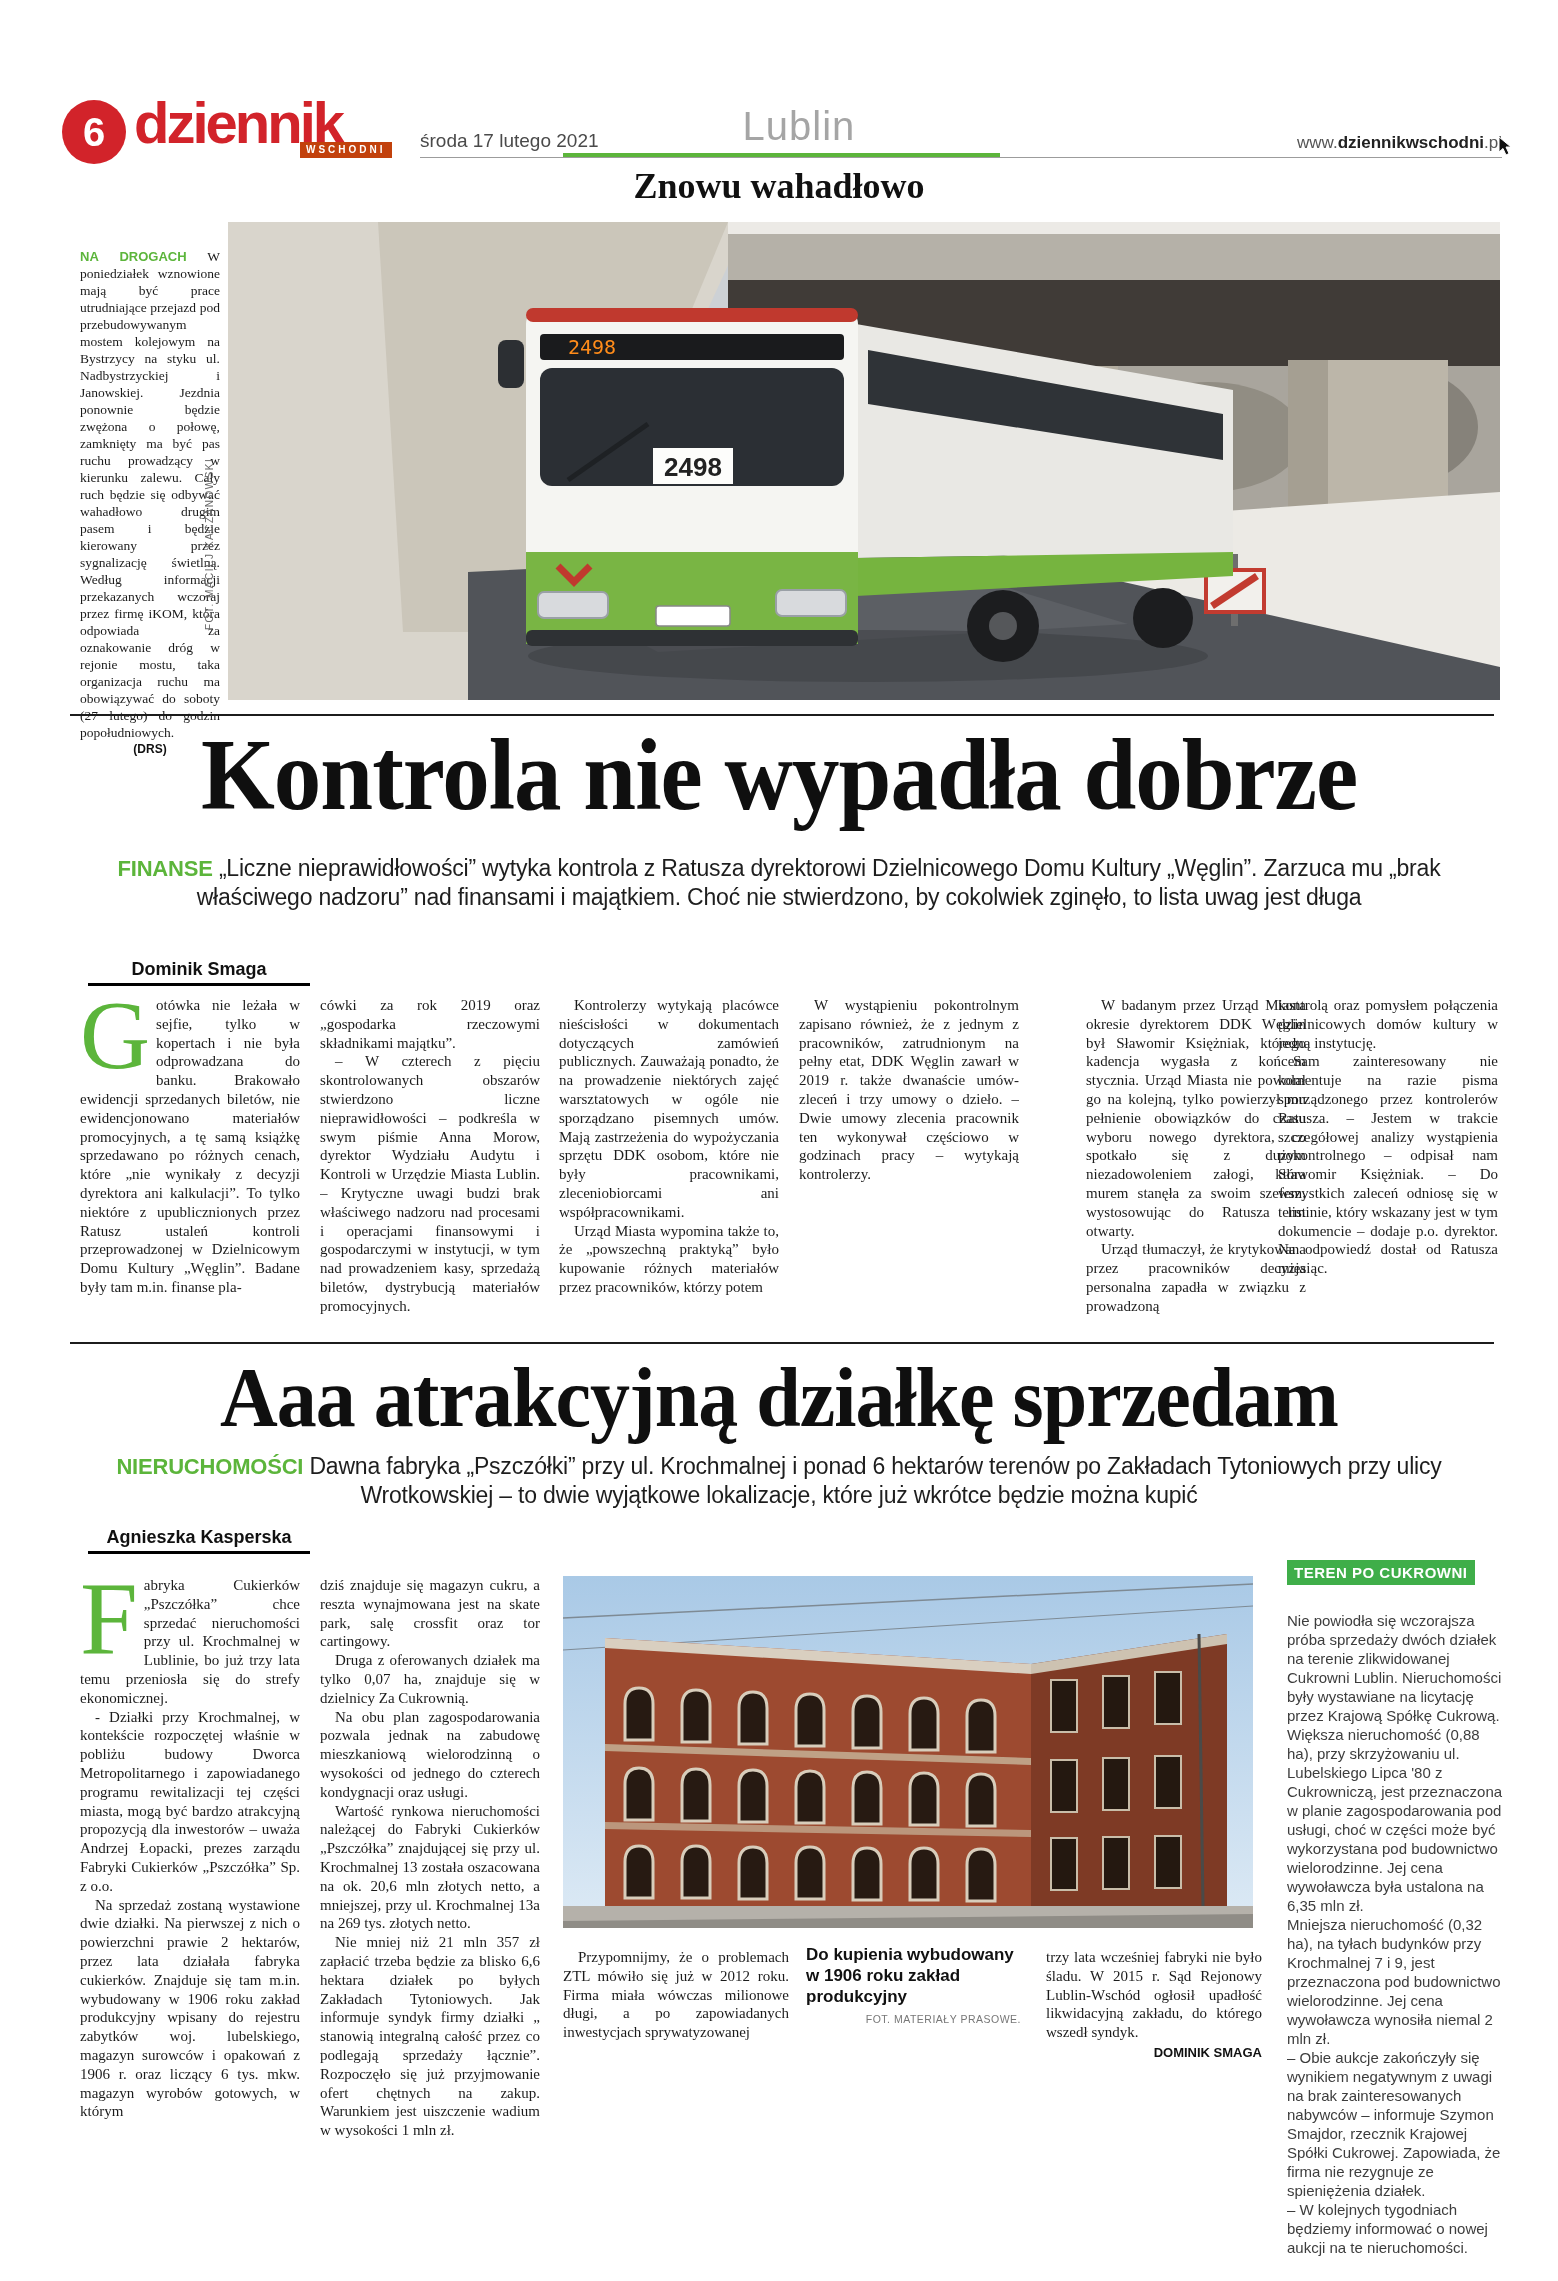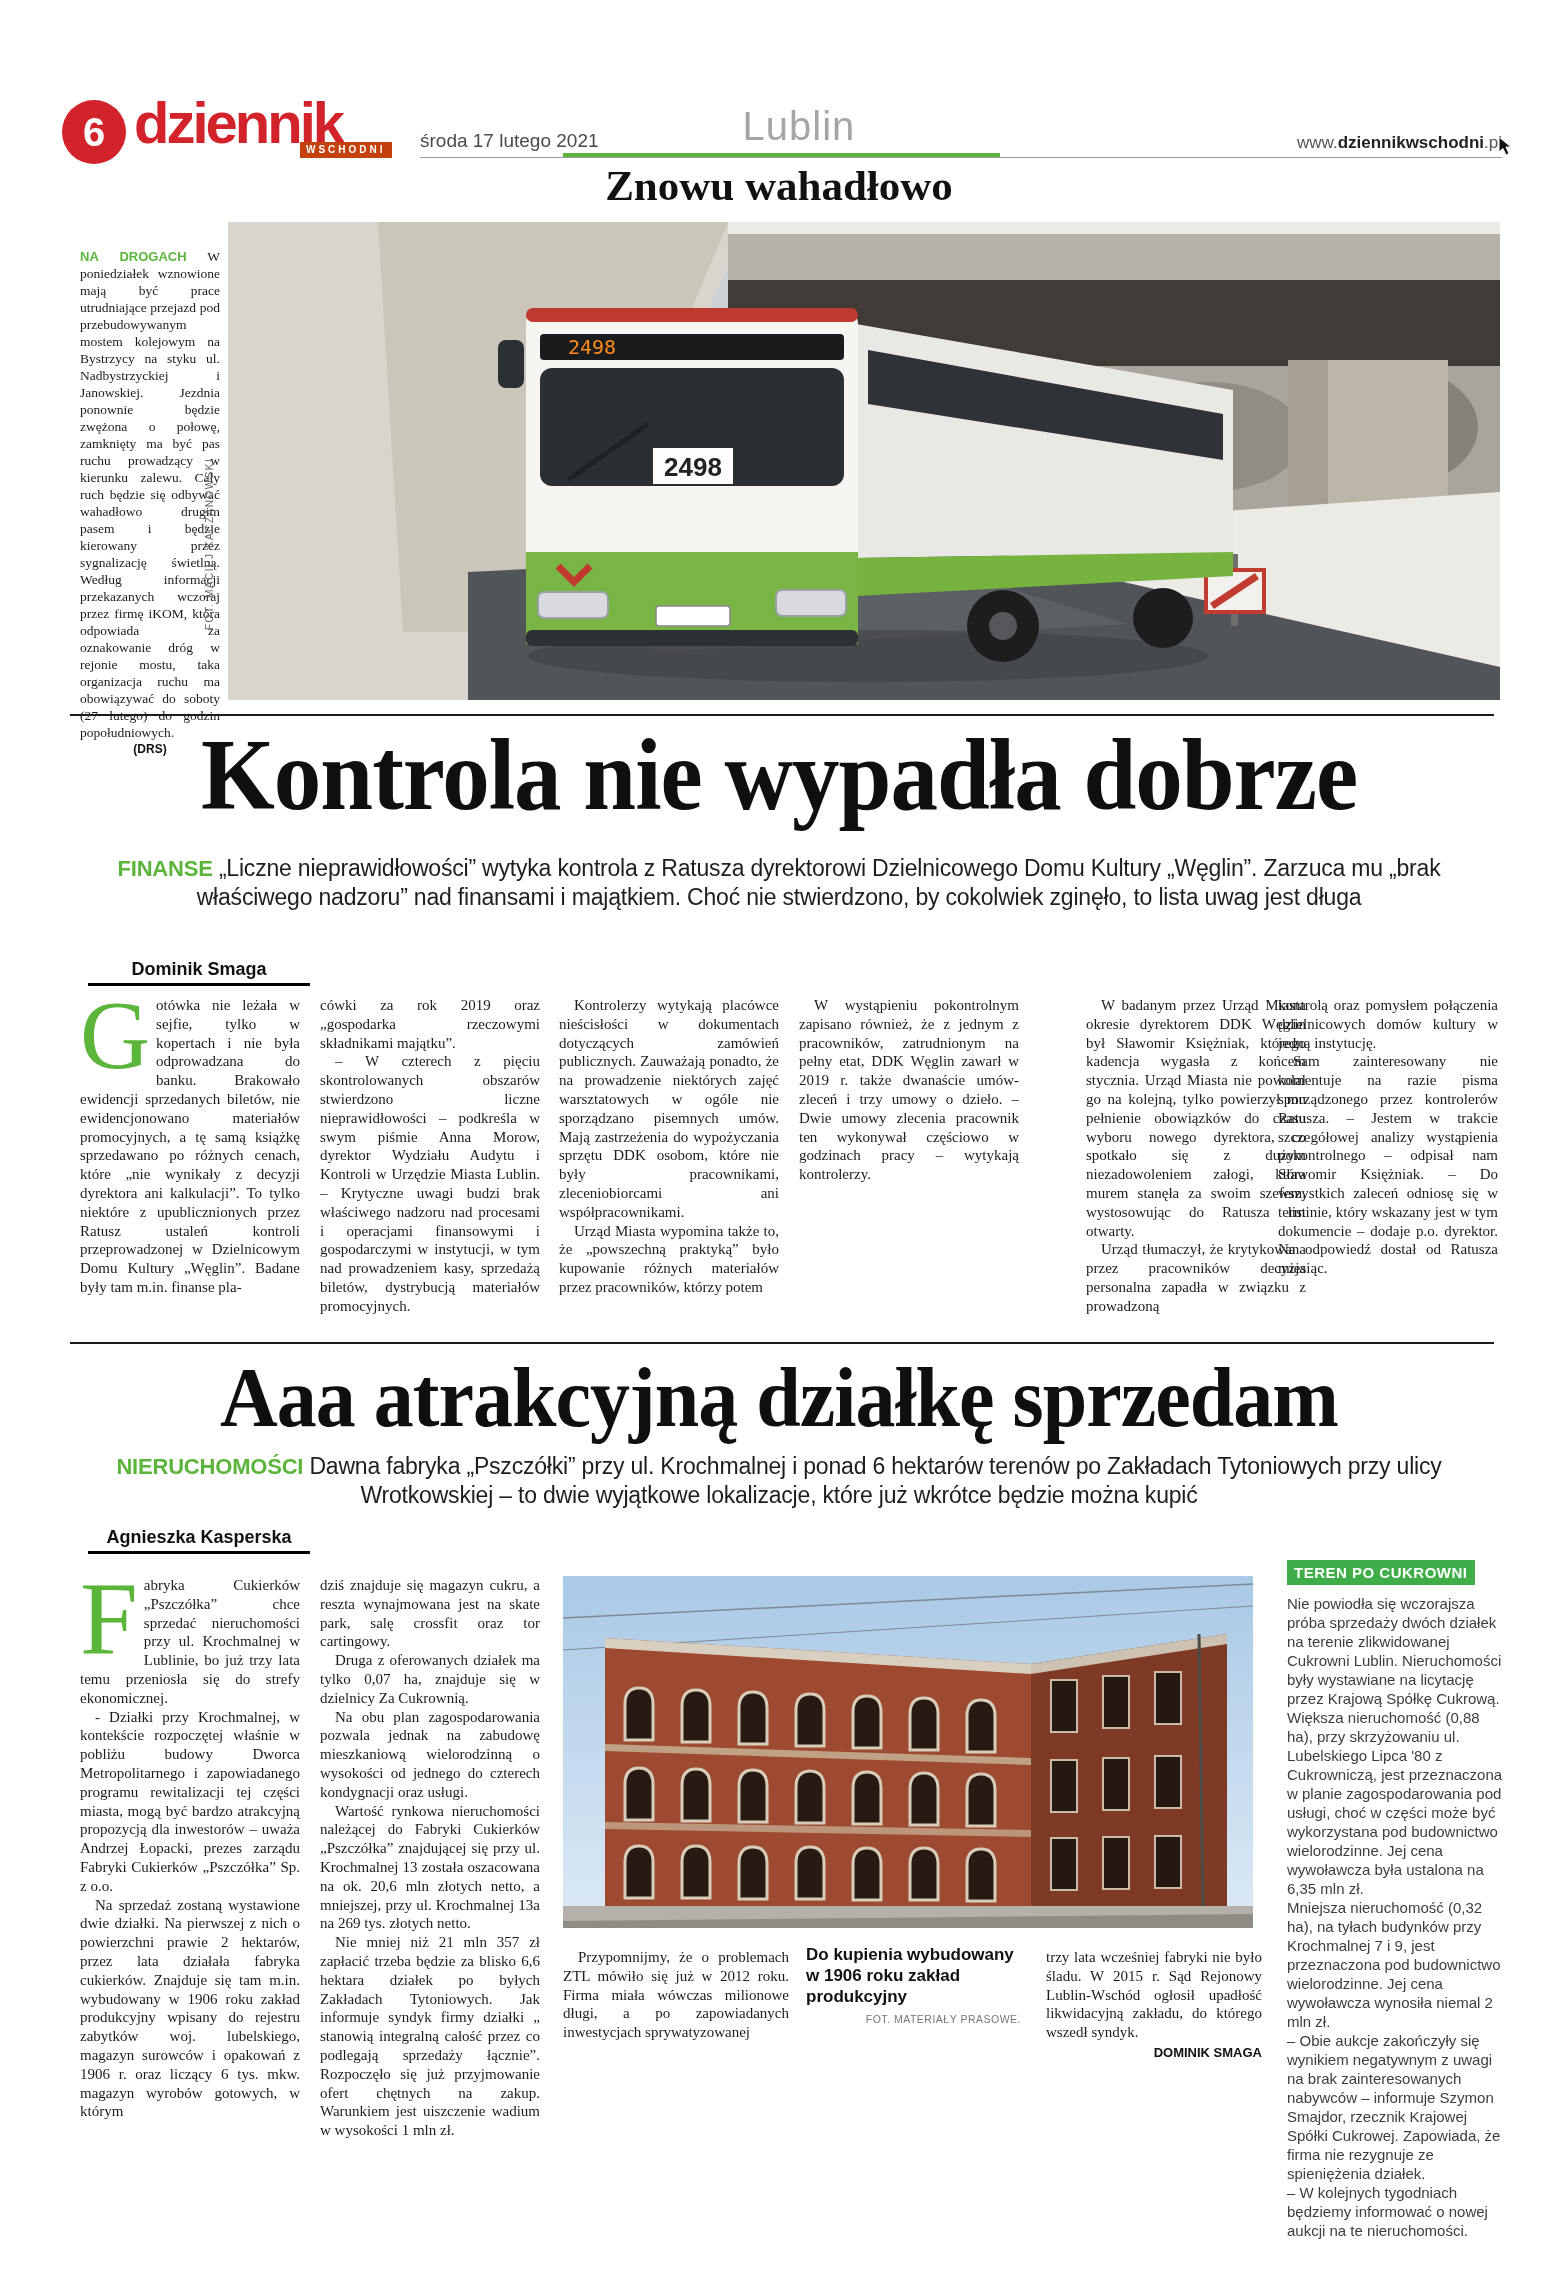--- a/index.html
+++ b/index.html
@@ -20,21 +20,21 @@
   .site{right:56px;top:133px;font:17px/20px "Liberation Sans",sans-serif;color:#555;}
   .site b{color:#222;}
   .hline-gray{left:420px;top:157px;width:1082px;height:1px;background:#9c9c9c;}
   .hline-green{left:563px;top:153px;width:437px;height:4px;background:#5cb53b;}
   .cursor{left:1498px;top:136px;width:15px;height:20px;}
 
   
   .rule{left:70px;width:1424px;height:2px;background:#1c1c1c;}
 
   
-  .a1-title{left:0;right:0;top:160px;text-align:center;font-weight:bold;font-size:43px;line-height:52px;color:#111;}
+  .a1-title{left:0;right:0;top:160px;text-align:center;font-weight:bold;font-size:36px;line-height:52px;color:#111;}
   .a1-col{left:80px;top:248px;width:140px;font-size:13.5px;line-height:17px;text-align:justify;}
   .kicker{font-family:"Liberation Sans",sans-serif;font-weight:bold;color:#5cb53b;}
   .a1-col .kicker{font-size:13px;}
   .a1-sig{text-align:center;font:bold 12px/16px "Liberation Sans",sans-serif;color:#111;}
   .photo-frame{overflow:hidden;}
   .photo-frame svg{display:block;width:100%;height:100%;}
   .photo1{left:228px;top:222px;width:1272px;height:478px;}
   .vcredit{left:204px;top:370px;height:260px;writing-mode:vertical-rl;transform:rotate(180deg);
            font:10px/12px "Liberation Sans",sans-serif;color:#666;letter-spacing:1.5px;}
 
@@ -69,21 +69,21 @@
   .caption{font:bold 17px/21px "Liberation Sans",sans-serif;color:#111;}
   .capcredit{margin-top:6px;text-align:right;font:10.5px/13px "Liberation Sans",sans-serif;
              color:#777;letter-spacing:0.5px;}
   .a3-c4{left:1046px;top:1948px;width:216px;height:200px;}
   .colsig{text-align:right;font:bold 13px/18px "Liberation Sans",sans-serif;color:#111;margin-top:2px;}
 
   
   .sidebar{left:1287px;top:1560px;width:216px;}
   .sidebar-header{display:inline-block;background:#3fae49;color:#fff;
                   font:bold 15px/15px "Liberation Sans",sans-serif;letter-spacing:0.5px;padding:5px 7px;}
-  .sidebar-body{margin-top:9px;font:15px/19px "Liberation Sans",sans-serif;color:#3d3d3d;}
+  .sidebar-body{margin-top:26px;font:15px/19px "Liberation Sans",sans-serif;color:#3d3d3d;}
   .sidebar-body p{margin:0;}
 </style>
 </head>
 <body>
 
 <div id="page">
 
   <div class="abs pageno">6</div>
   <div class="abs logo">dziennik</div>
   <div class="abs wschodni">WSCHODNI</div>

